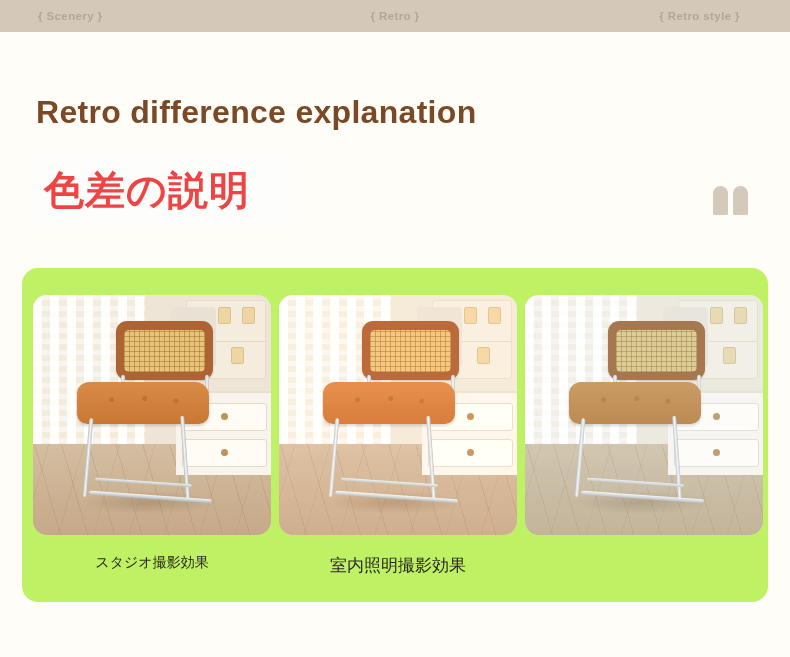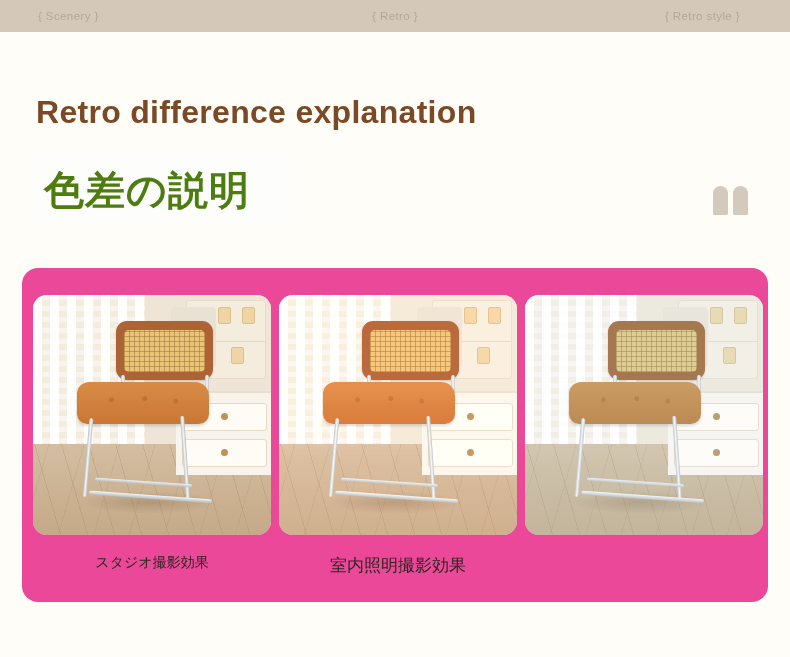--- a/index.html
+++ b/index.html
@@ -24,20 +24,21 @@
     background: #d4c9b9;
     display: flex;
     align-items: center;
   }
   .topbar-item {
     position: absolute;
     font-size: 11.5px;
     letter-spacing: 0.4px;
     color: #b3a794;
     white-space: nowrap;
+    font-weight: bold;
   }
   .topbar-item.left   { left: 38px; }
   .topbar-item.center { left: 50%; transform: translateX(-50%); }
   .topbar-item.right  { right: 50px; }
 
   
   .heading-en {
     position: absolute;
     left: 36px;
     top: 94px;
@@ -55,21 +56,21 @@
     height: 76px;
     background: #fdfdfc;
     border-radius: 2px;
   }
   .heading-jp {
     position: absolute;
     left: 44px;
     top: 163px;
     font-size: 40px;
     font-weight: bold;
-    color: #4d7c0f;
+    color: #ef4444;
     letter-spacing: 1px;
     white-space: nowrap;
     font-family: "DejaVu Sans", "Liberation Sans", sans-serif;
   }
 
   
   .quote-mark {
     position: absolute;
     right: 42px;
     top: 186px;
@@ -84,21 +85,21 @@
     border-radius: 8px 8px 2px 2px;
   }
 
   
   .photo-card {
     position: absolute;
     left: 22px;
     top: 268px;
     width: 746px;
     height: 334px;
-    background: #ec4899;
+    background: #bef264;
     border-radius: 16px;
   }
   .photo-row {
     position: absolute;
     left: 11px;
     top: 27px;
     display: flex;
     gap: 8px;
   }
   .photo-cell {

